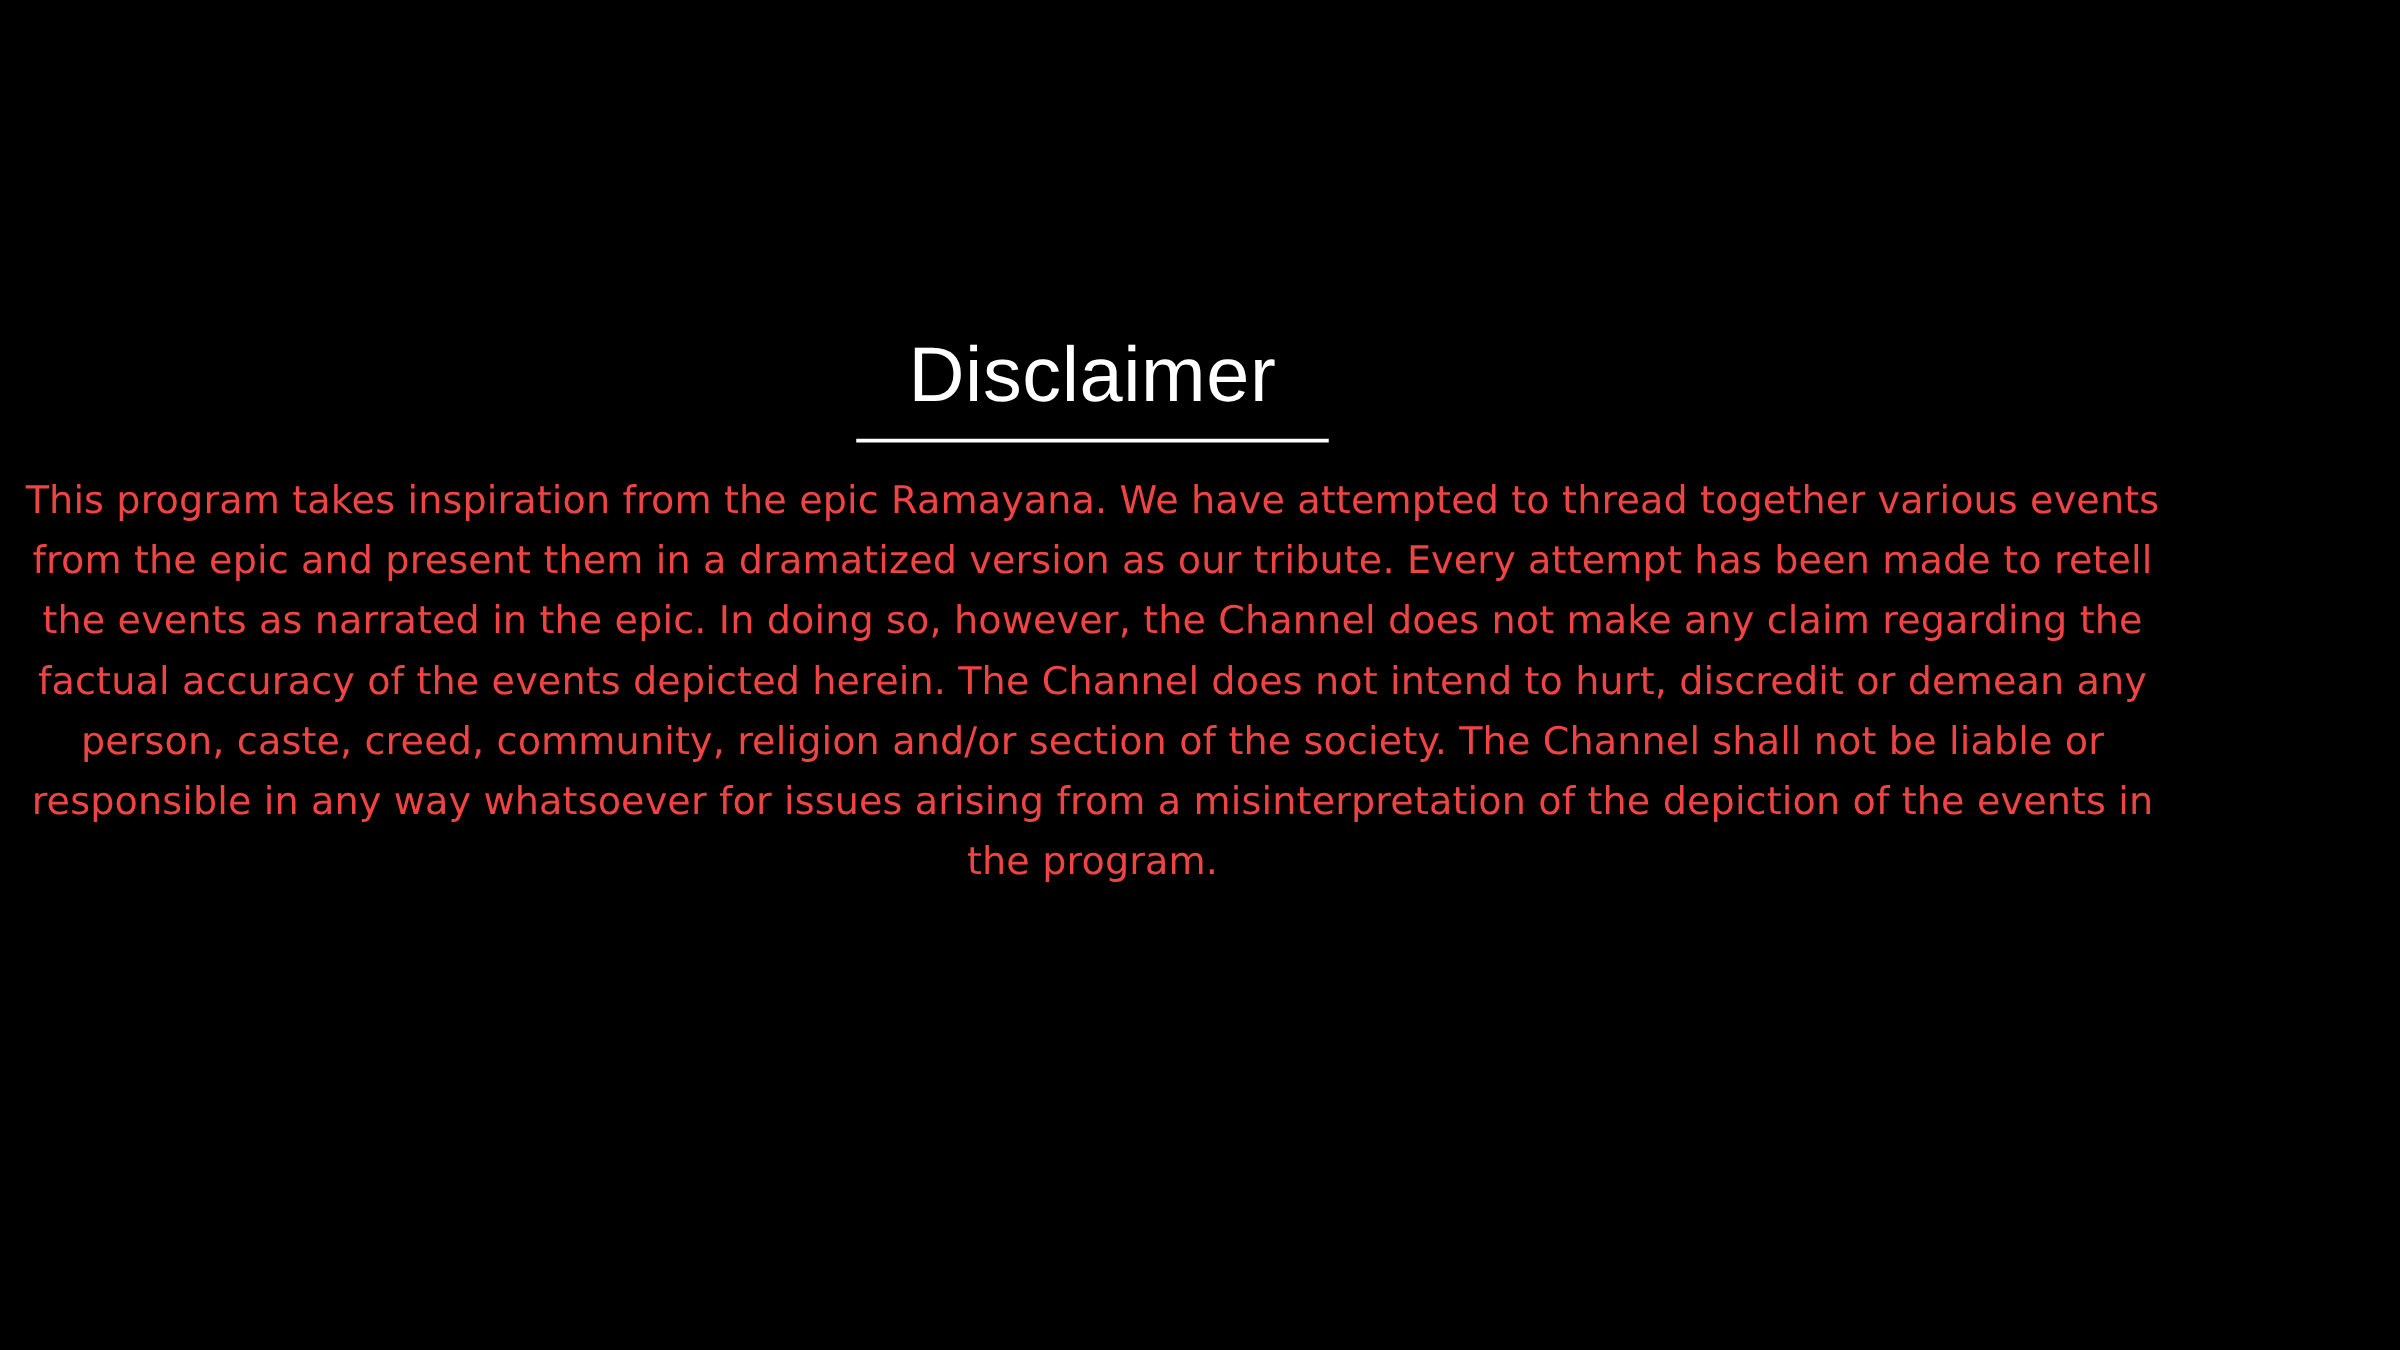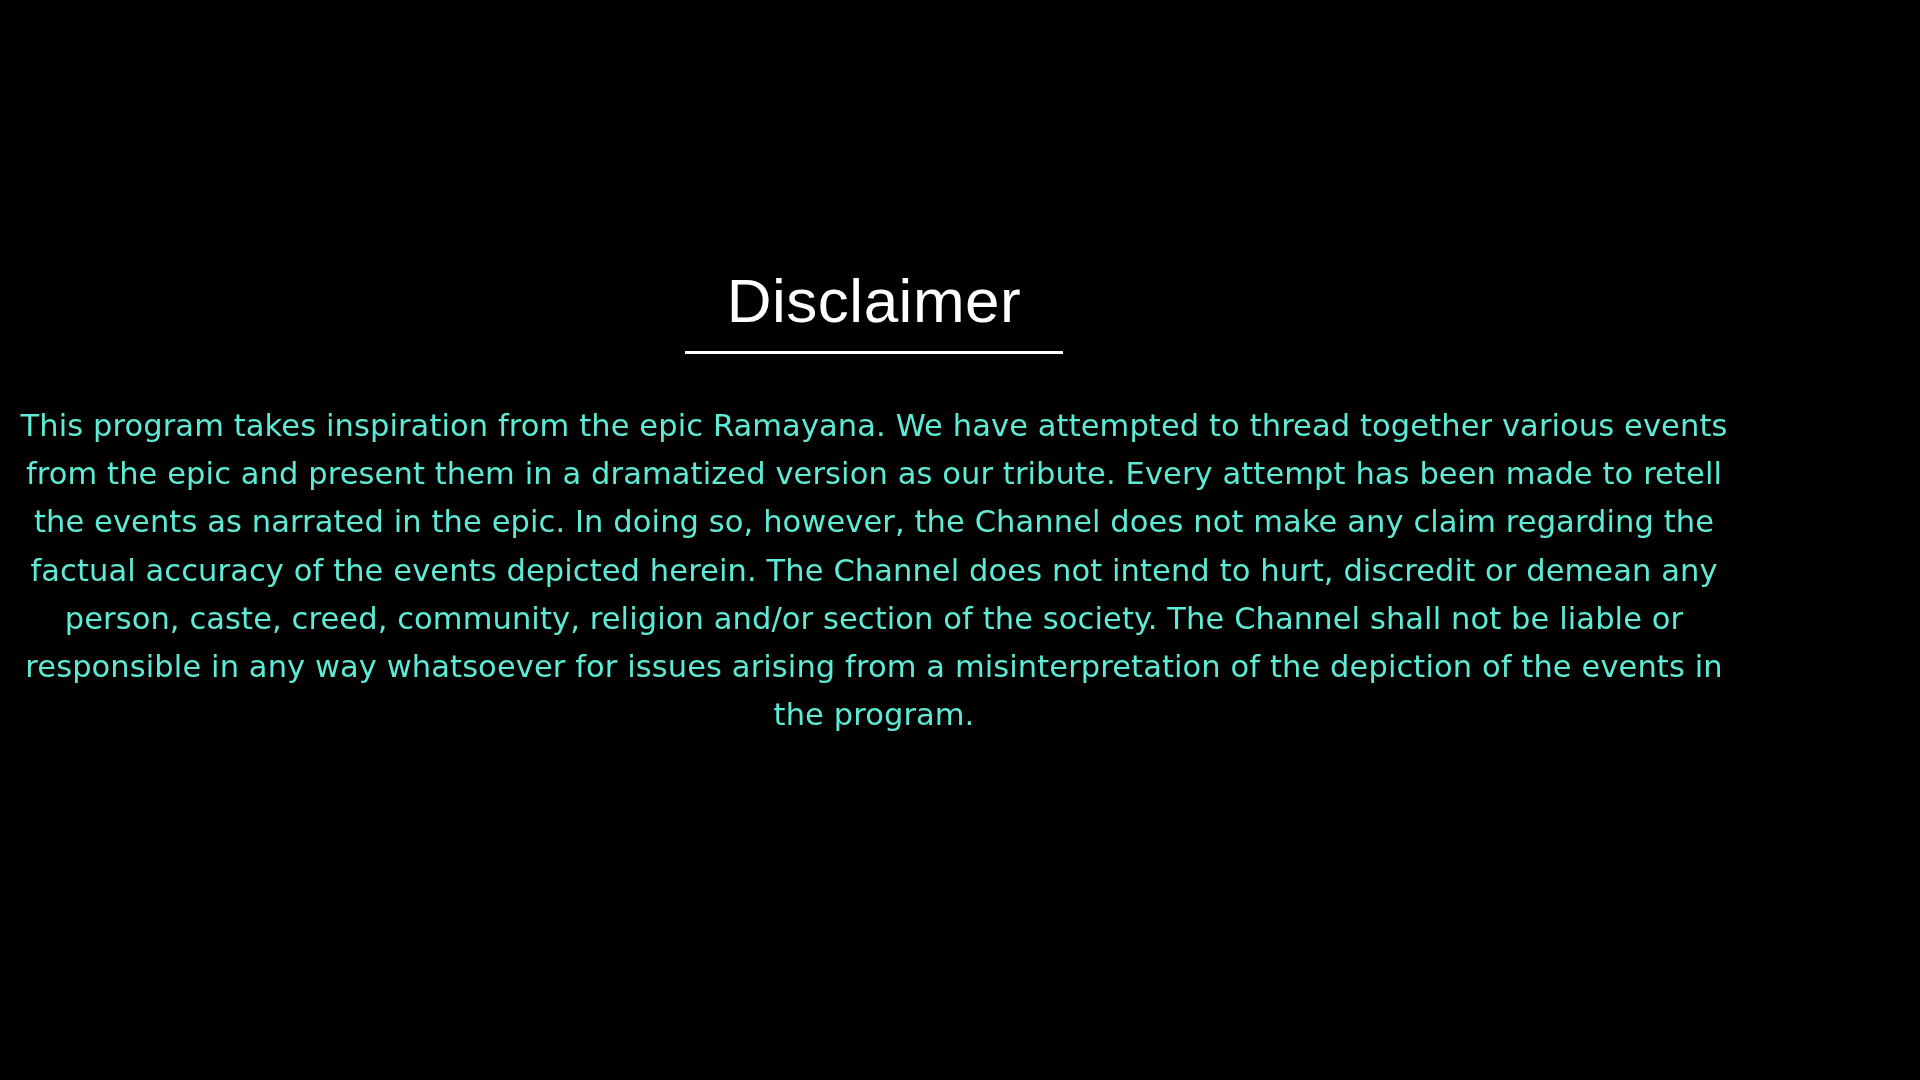--- a/index.html
+++ b/index.html
@@ -39,28 +39,28 @@
     text-align: center;
     margin: 0;
   }
   .title-rule {
     width: 378px;
     height: 3px;
     background: #ffffff;
     margin-top: 18px;
   }
   .body-text {
-    margin-top: 48px;
+    margin-top: 23px;
     width: 1740px;
     text-align: center;
     font-family: "DejaVu Sans", sans-serif;
     font-size: 30.5px;
     line-height: 1.58;
     font-weight: 400;
-    color: #5eead4;
+    color: #ef4444;
     letter-spacing: 0.1px;
   }
 </style>
 </head>
 <body>
 
 <div class="slide">
   <div class="title-block">
     <h1 class="slide-title">Disclaimer</h1>
     <div class="title-rule"></div>

